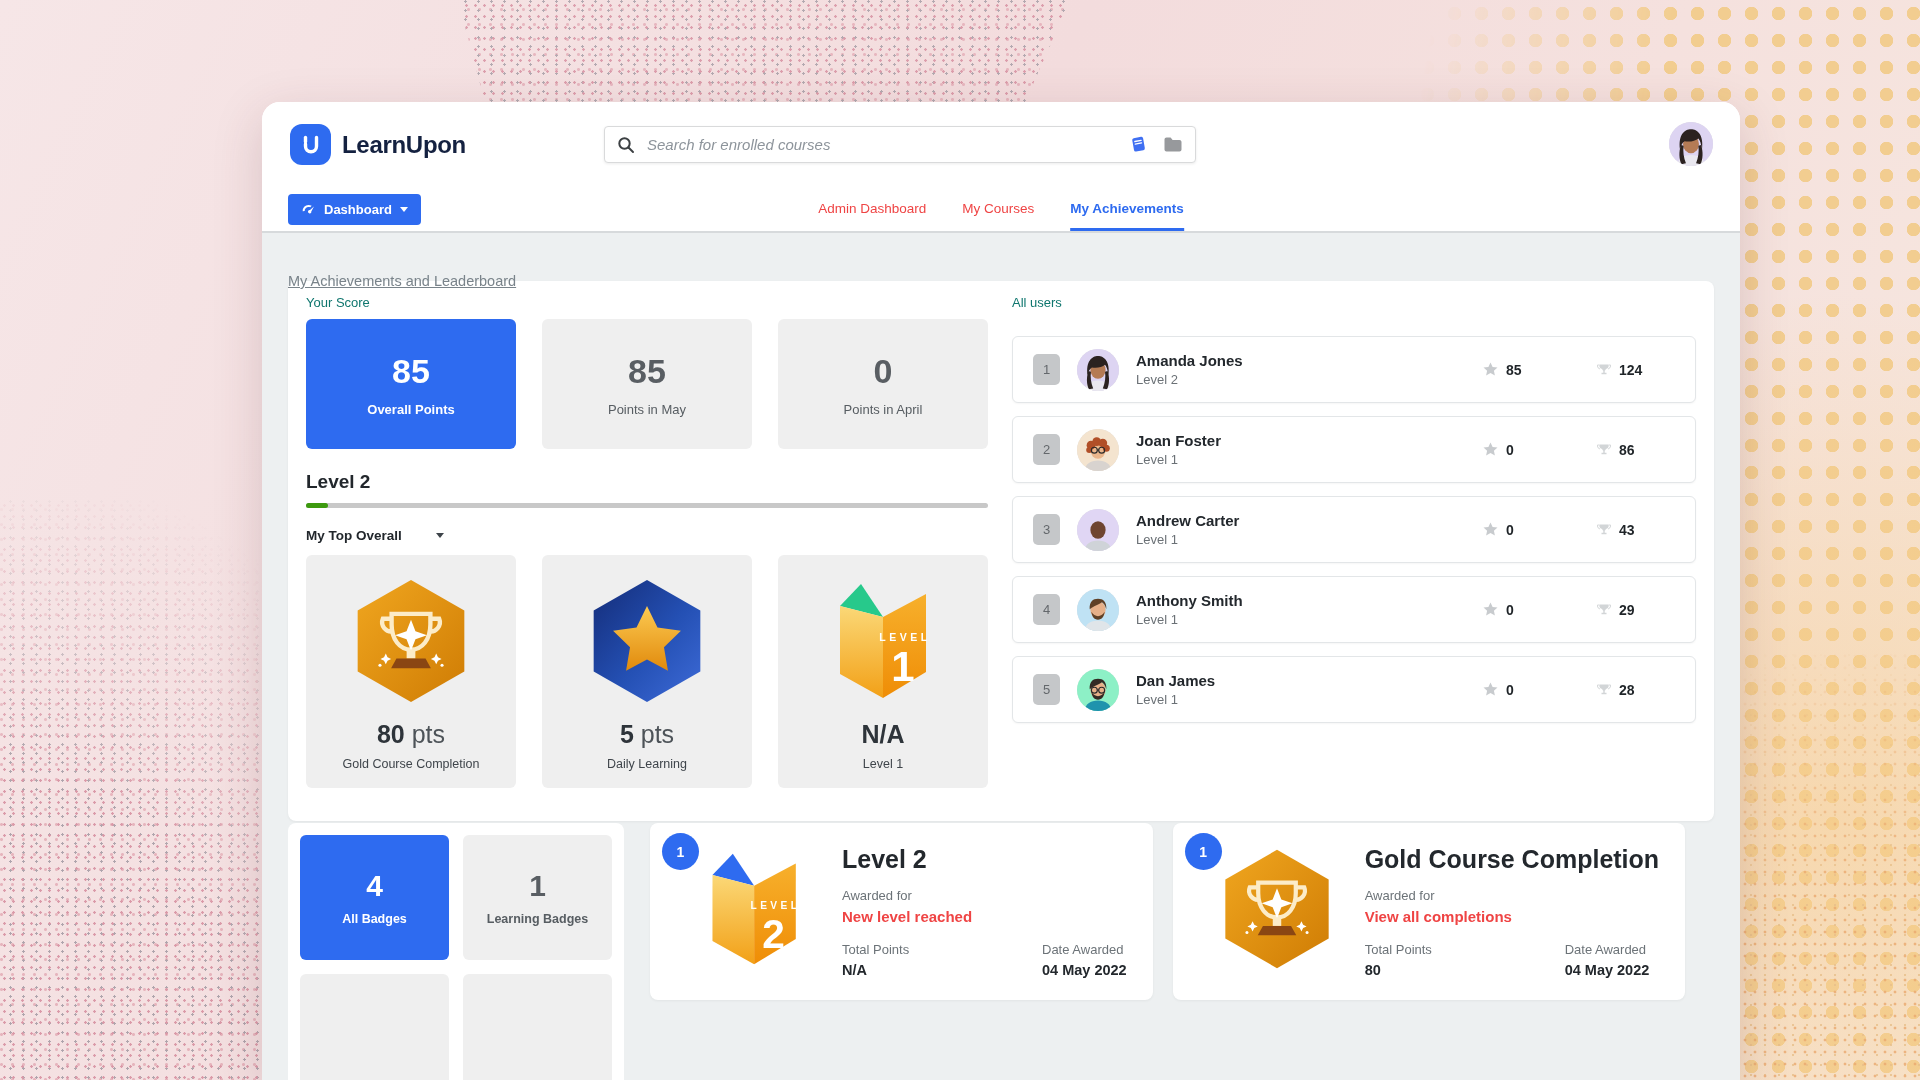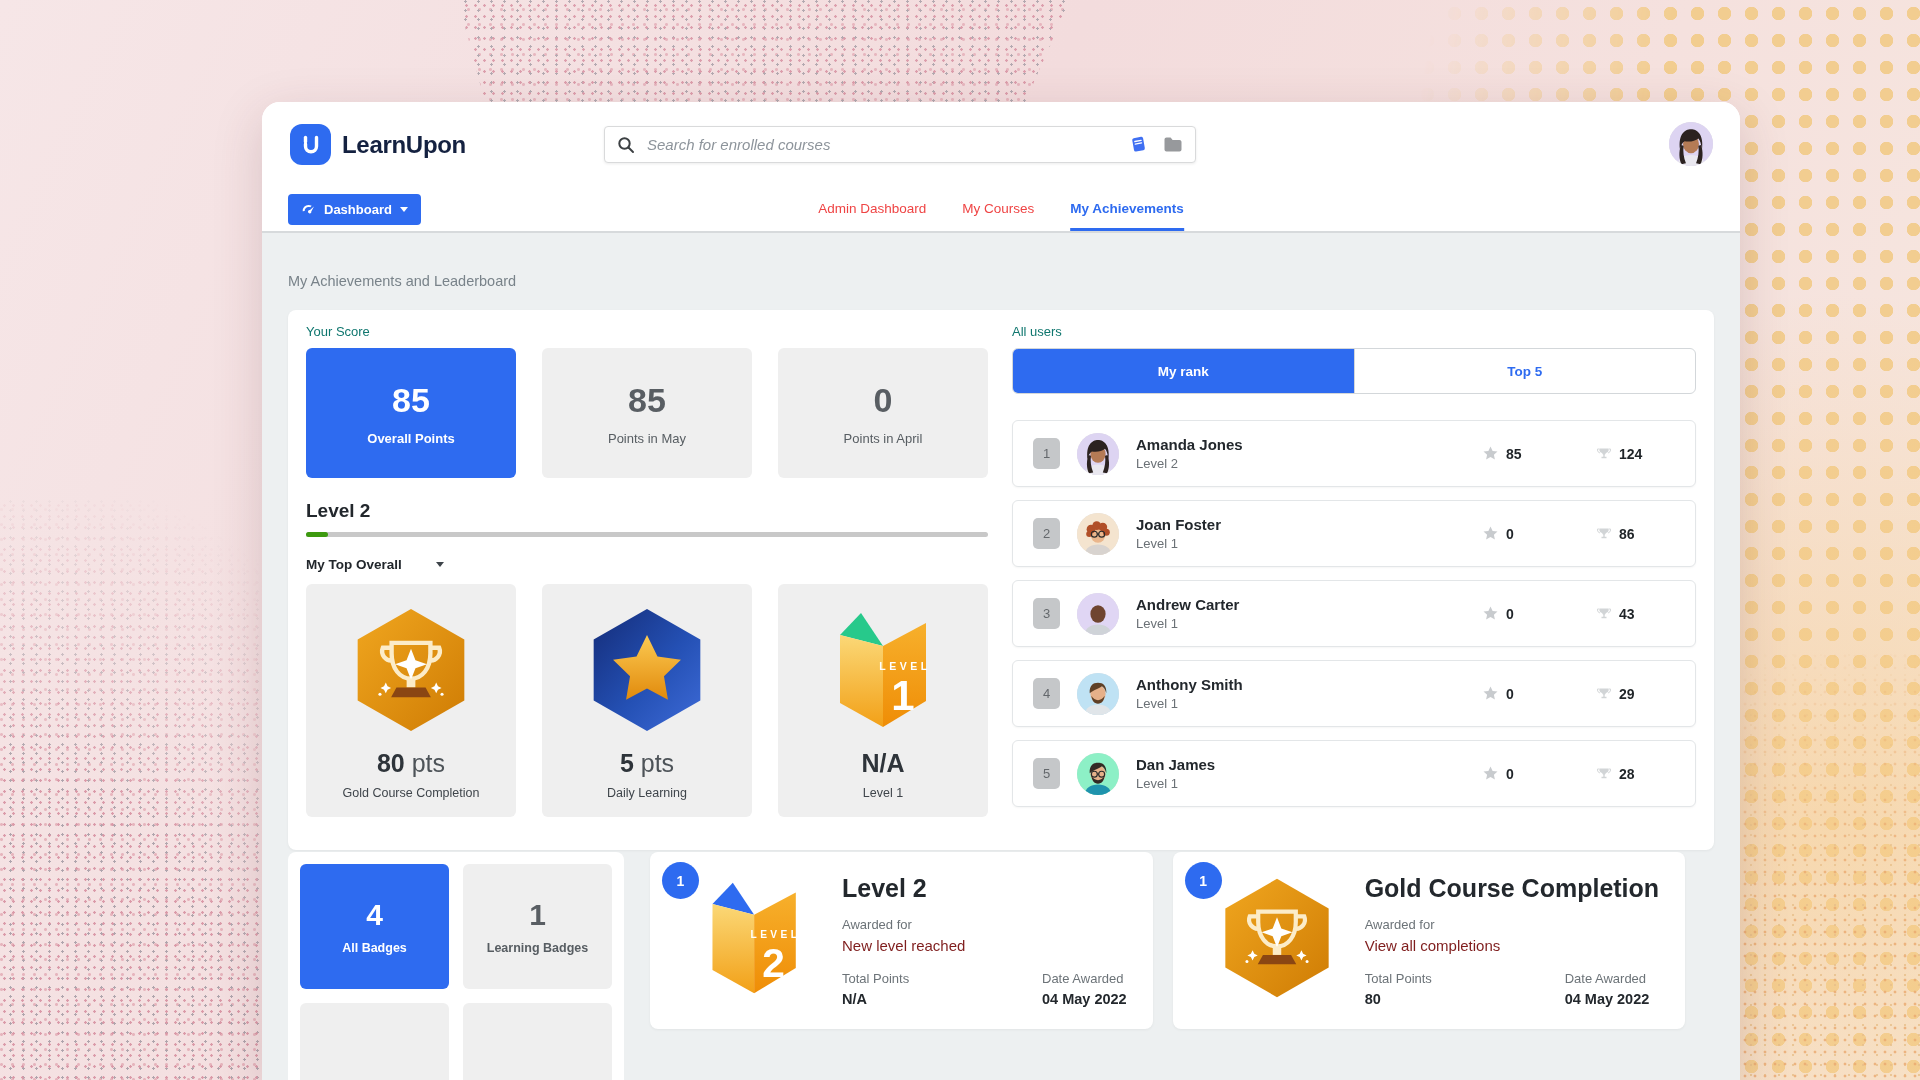--- a/index.html
+++ b/index.html
@@ -80,21 +80,21 @@
     font-weight:bold; font-size:13px; display:flex; align-items:center; gap:8px; padding:0 13px;
     font-family:inherit; cursor:pointer; }
   .caret-w { width:0; height:0; border-left:4px solid transparent; border-right:4px solid transparent; border-top:5px solid #fff; }
   .caret-d { width:0; height:0; border-left:4.5px solid transparent; border-right:4.5px solid transparent; border-top:5.5px solid #3e444a; }
   .nav-tabs { position:absolute; left:50%; transform:translateX(-50%); display:flex; gap:36px; height:100%; }
   .nav-tab { display:flex; align-items:center; font-size:13.5px; color:#ef4444;
     border-bottom:3px solid transparent; padding-top:2px; cursor:pointer; white-space:nowrap; }
   .nav-tab.active { color:#2e6bf0; font-weight:bold; border-bottom-color:#2e6bf0; }
   
   .content { background:#edf0f1; height:849px; padding:0 26px; position:relative; }
-  .page-title { padding-top:40px; font-size:14.5px; color:#79838a; height:77px; }
+  .page-title { padding-top:40px; font-size:14.5px; color:#79838a; height:48px;text-decoration:underline; }
   .panel { background:#fff; border-radius:8px; box-shadow:0 1px 3px rgba(0,0,0,.05);
     height:540px; padding:14px 18px; display:flex; justify-content:space-between; }
   .col-left { width:682px; }
   .col-right { width:684px; }
   .sec-label { font-size:13px; color:#0f766e; height:15px; }
   
   .score-cards { display:flex; gap:26px; margin-top:9px; }
   .score-card { flex:1; height:130px; border-radius:6px; background:#efefef; cursor:pointer;
     display:flex; flex-direction:column; align-items:center; justify-content:center; gap:11px; }
   .score-value { font-size:34px; font-weight:bold; color:#595e63; }
@@ -160,21 +160,21 @@
   .detail-card { background:#fff; border-radius:8px; height:177px; position:relative;
     display:flex; padding:20px 26px 0 28px; box-shadow:0 1px 3px rgba(0,0,0,.05); }
   .bubble { position:absolute; left:12px; top:10px; width:37px; height:37px; border-radius:50%;
     background:#2e6bf0; color:#fff; font-size:14px; font-weight:bold;
     display:flex; align-items:center; justify-content:center; z-index:2; }
   .detail-icon { width:152px; flex:none; display:flex; justify-content:center; padding-top:4px; }
   .detail-icon svg { height:124px; width:auto; }
   .detail-body { padding-left:12px; padding-top:2px; }
   .detail-title { font-size:25px; font-weight:bold; color:#23282d; }
   .detail-sub { margin-top:14px; font-size:13px; color:#6c7378; }
-  .detail-link { display:block; margin-top:5px; font-size:15px; font-weight:normal; color:#7f1d1d;
+  .detail-link { display:block; margin-top:5px; font-size:15px; font-weight:bold; color:#ef4444;
     text-decoration:none; cursor:pointer; }
   .detail-meta { display:flex; margin-top:17px; }
   .meta-col { width:200px; }
   .meta-label { font-size:13px; color:#6c7378; }
   .meta-value { margin-top:5px; font-size:14.5px; font-weight:bold; color:#23282d; }
 </style>
 </head>
 <body>
 
 <div class="deco dots-right"></div>
@@ -362,28 +362,20 @@
               <div class="badge-pts">
                 <b>N/A</b> <span></span>
               </div>
               <div class="badge-name">Level 1</div>
             </div>
         </div>
       </div>
 
       <div class="col-right">
         <div class="sec-label">All users</div>
-        <div class="lb-tabs">
-          <div class="lb-tab active">
-              <span>My rank</span>
-            </div>
-            <div class="lb-tab">
-              <span>Top 5</span>
-            </div>
-        </div>
         <div class="lb-rows">
           <div class="lb-row">
               <div class="rank">1</div>
               <div class="avatar lb-avatar">
                 <svg viewBox="0 0 48 48">
                   <rect width="48" height="48" fill="#ddd4f2"></rect>
     <path d="M9 48c0-8 6.5-12 15-12s15 4 15 12z" fill="#e9e7ef"></path>
     <ellipse cx="24" cy="24" rx="8.7" ry="10" fill="#b57b55"></ellipse>
                   <path d="M12 30c-2-16 5-22 12-22s14 6 12 22c-1-6-2-10-4-12-3 3-10 4-15 3-3 2-4 5-5 9z" fill="#2b2220"></path>
      <path d="M13 25c-2.5 8-2 15 .5 21l5-1c-2.5-6-3.5-13-2.5-19z" fill="#2b2220"></path>

